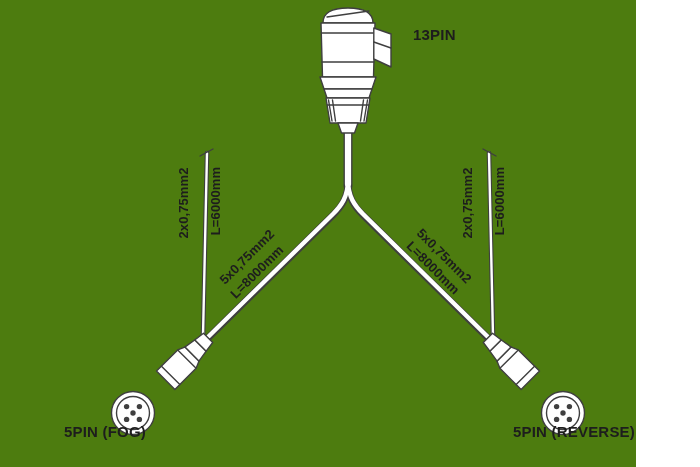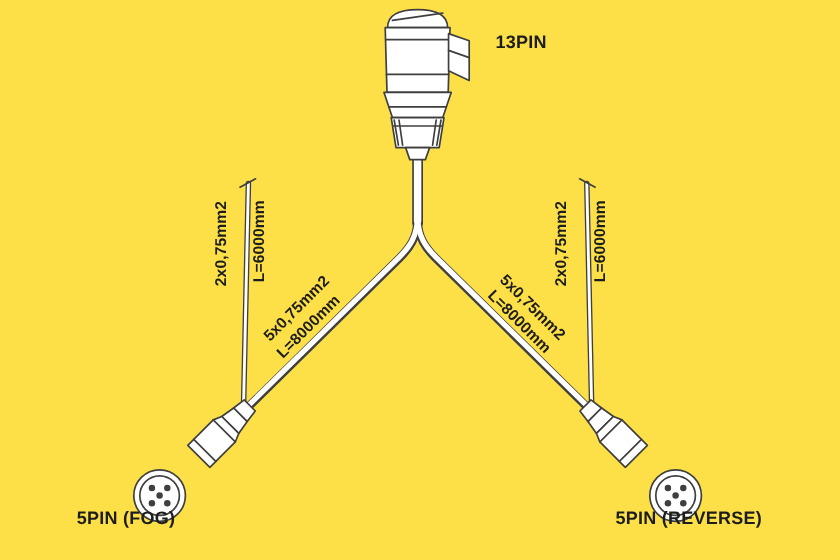--- a/index.html
+++ b/index.html
@@ -1,19 +1,19 @@
 <!DOCTYPE html>
 <html><head>
 <meta charset="utf-8">
 <style>
   html,body{margin:0;padding:0;background:#fff;}
   .canvas{
     position:relative;
-    width:700px;height:467px;
-    background:#fde047;
+    width:636px;height:467px;
+    background:#4d7c0f;
     overflow:hidden;
     font-family:"Liberation Sans", sans-serif;
   }
   svg{display:block;}
   .lbl-lg{
     font-family:"Liberation Sans", sans-serif;
     font-size:15px;font-weight:700;
     fill:#1d1d1d;letter-spacing:0.2px;
   }
   .lbl-md{

